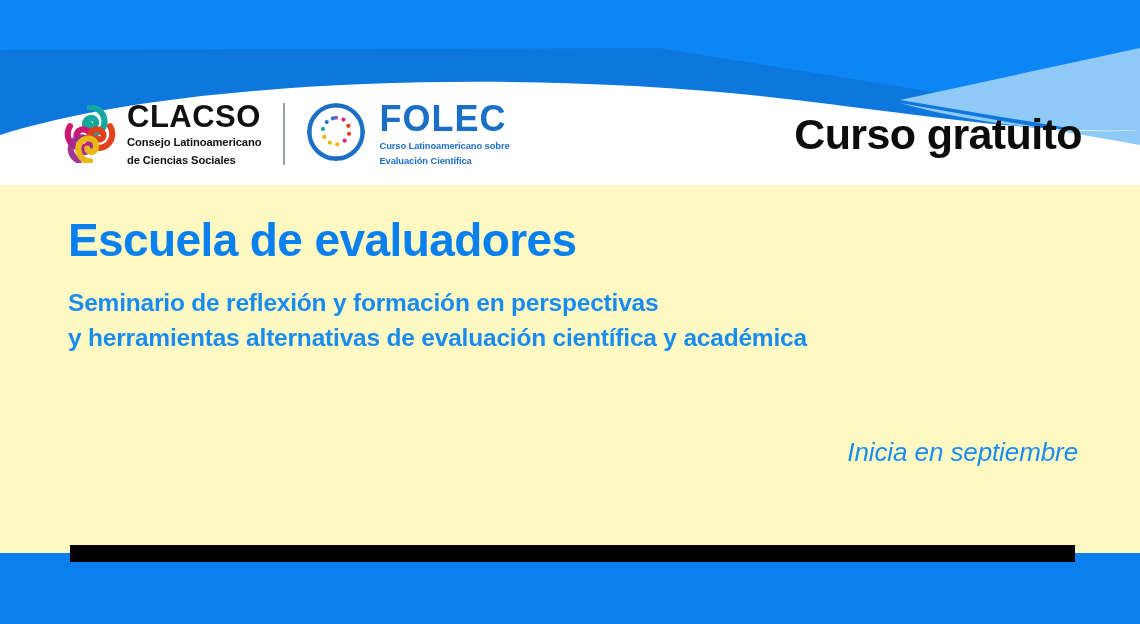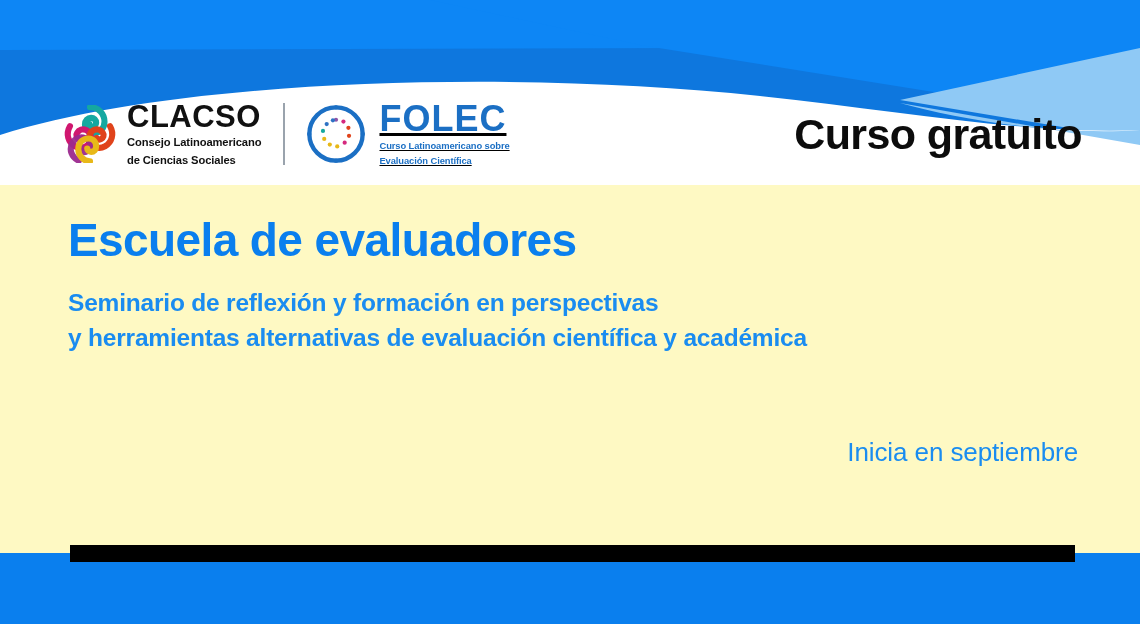--- a/index.html
+++ b/index.html
@@ -58,21 +58,21 @@
     line-height:1.28;
     margin-top:3px;
     letter-spacing:-0.1px;
   }
   .logo-divider {
     width:2px;
     height:62px;
     background:#9aa3ad;
     margin:0 20px 0 22px;
   }
-  .folec-logo { display:flex; align-items:center;text-decoration:underline; }
+  .folec-logo { display:flex; align-items:flex-start; }
   .folec-mark { width:62px; height:62px; flex:none; }
   .folec-words { margin-left:12px; }
   .folec-name {
     font-size:36px;
     font-weight:bold;
     color:#1B6FC4;
     letter-spacing:1px;
     line-height:1;
   }
   .folec-sub {
@@ -167,20 +167,21 @@
     line-height:1.3;
     white-space:nowrap;
   }
   .modality-line2 {
     font-size:26px;
     font-weight:normal;
     color:#1A8CF0;
     letter-spacing:-0.1px;
     line-height:1.35;
     white-space:nowrap;
+    font-style:italic;
   }
 
   
   .black-rule {
     position:absolute;
     left:70px; top:545px;
     width:1005px; height:17px;
     background:#000000;
     z-index:4;
   }

